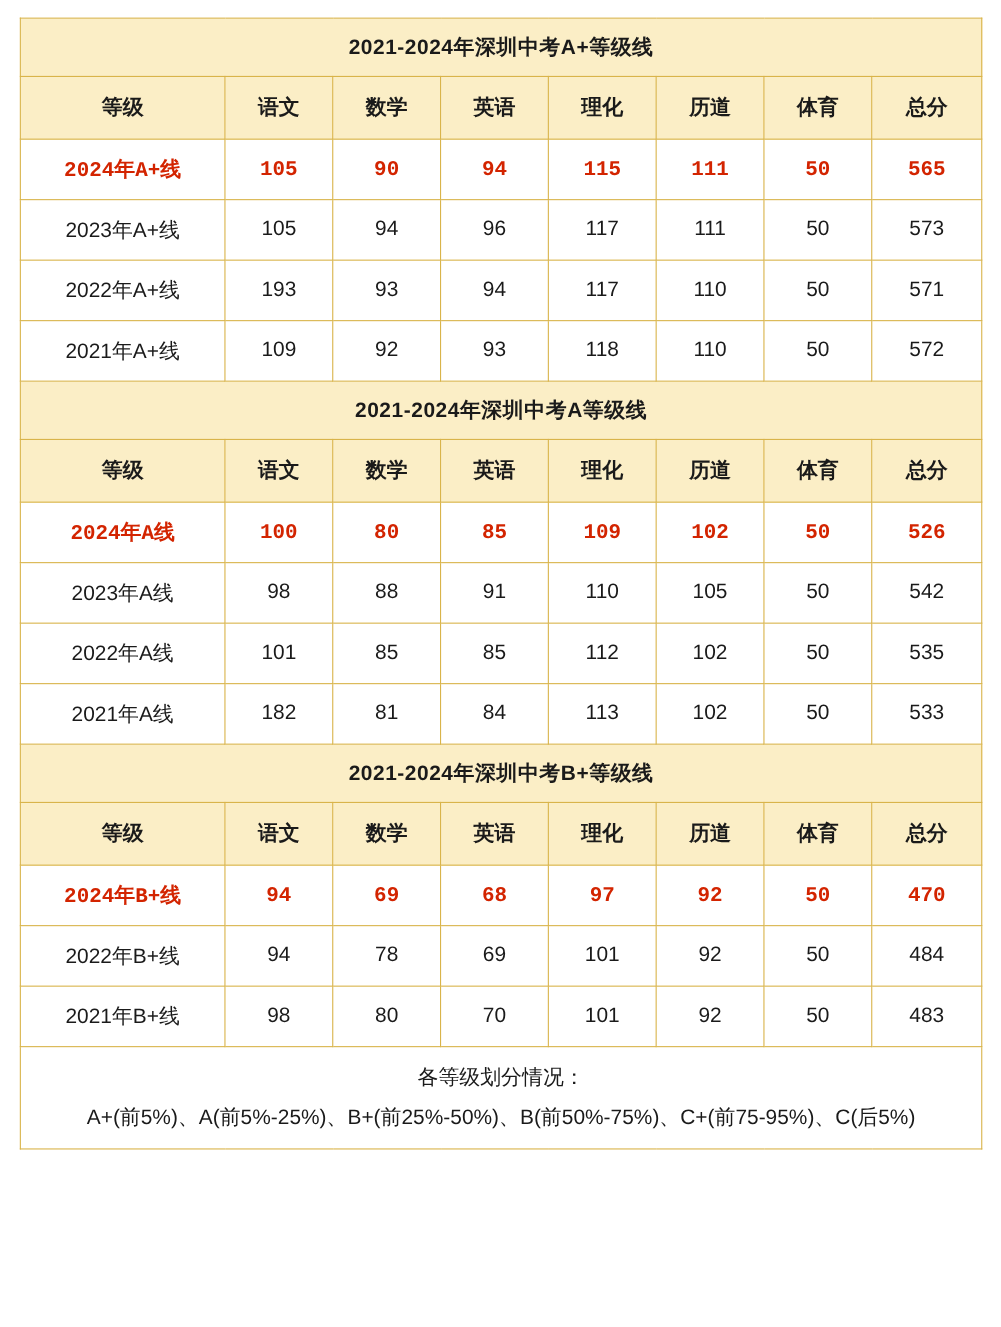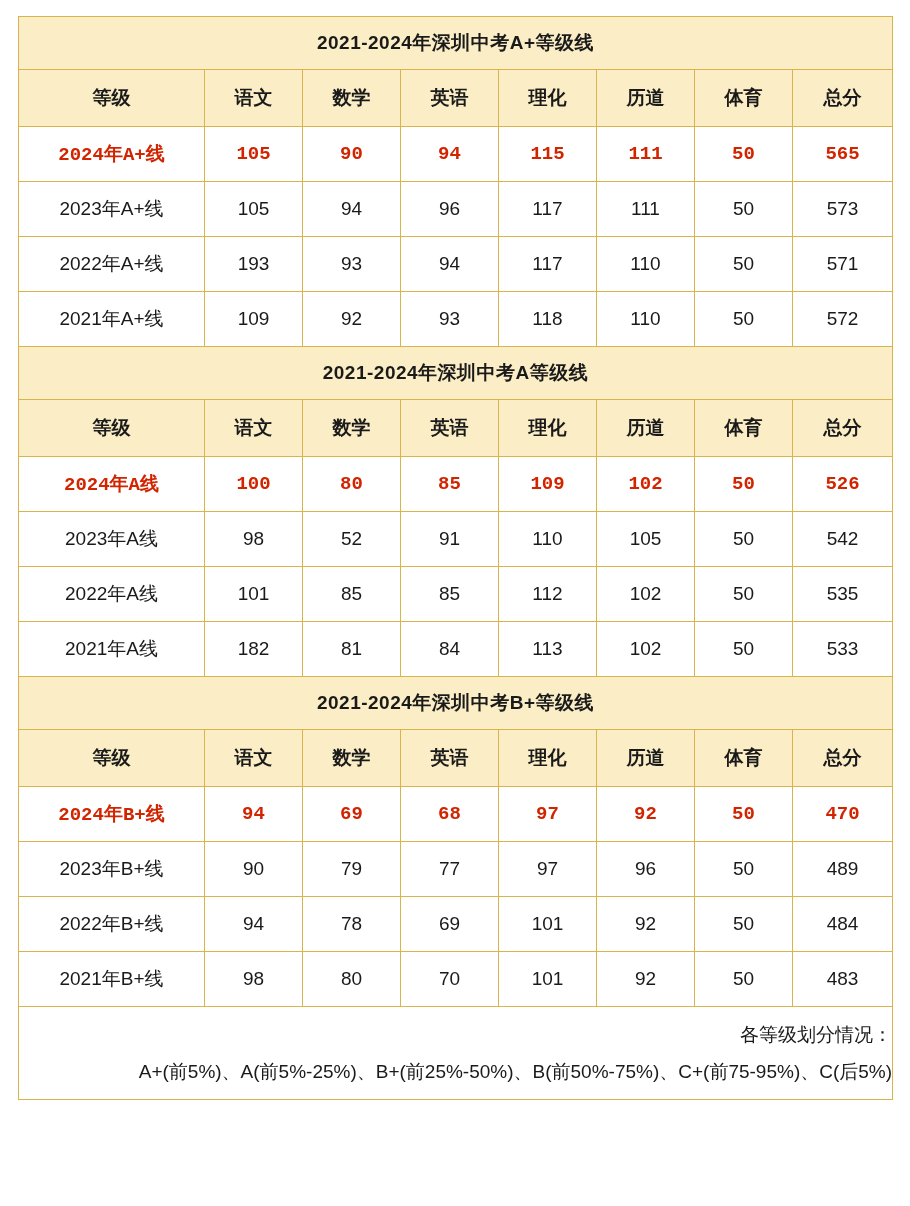--- a/index.html
+++ b/index.html
@@ -77,21 +77,20 @@
   td.notes {
     text-align: left;
     padding: 10px 12px 4px 12px;
     font-size: 17px;
     line-height: 1.85;
     height: 92px;
   }
   .notes-line {
     display: block;
     white-space: nowrap;
-    text-align: right;
   }
   .notes-line.first {
     margin-bottom: 2px;
   }
 </style>
 </head>
 <body>
 
 <div class="sheet">
   <table class="grid">
@@ -180,21 +179,21 @@
         <td class="cell">80</td>
         <td class="cell">85</td>
         <td class="cell">109</td>
         <td class="cell">102</td>
         <td class="cell">50</td>
         <td class="cell">526</td>
       </tr>
       <tr>
         <td class="rowlabel">2023年A线</td>
         <td class="cell">98</td>
-        <td class="cell">52</td>
+        <td class="cell">88</td>
         <td class="cell">91</td>
         <td class="cell">110</td>
         <td class="cell">105</td>
         <td class="cell">50</td>
         <td class="cell">542</td>
       </tr>
       <tr>
         <td class="rowlabel">2022年A线</td>
         <td class="cell">101</td>
         <td class="cell">85</td>
@@ -232,30 +231,20 @@
         <td class="rowlabel">2024年B+线</td>
         <td class="cell">94</td>
         <td class="cell">69</td>
         <td class="cell">68</td>
         <td class="cell">97</td>
         <td class="cell">92</td>
         <td class="cell">50</td>
         <td class="cell">470</td>
       </tr>
       <tr>
-        <td class="rowlabel">2023年B+线</td>
-        <td class="cell">90</td>
-        <td class="cell">79</td>
-        <td class="cell">77</td>
-        <td class="cell">97</td>
-        <td class="cell">96</td>
-        <td class="cell">50</td>
-        <td class="cell">489</td>
-      </tr>
-      <tr>
         <td class="rowlabel">2022年B+线</td>
         <td class="cell">94</td>
         <td class="cell">78</td>
         <td class="cell">69</td>
         <td class="cell">101</td>
         <td class="cell">92</td>
         <td class="cell">50</td>
         <td class="cell">484</td>
       </tr>
       <tr>

